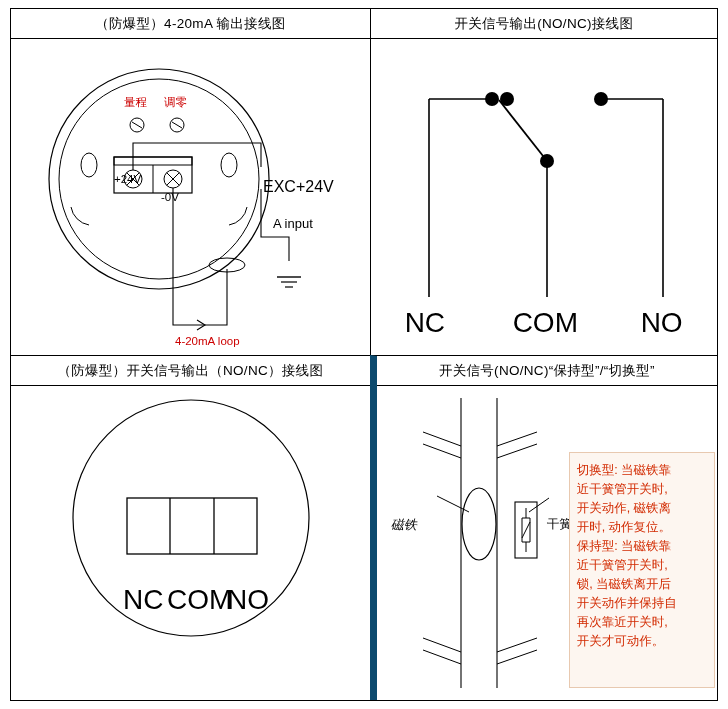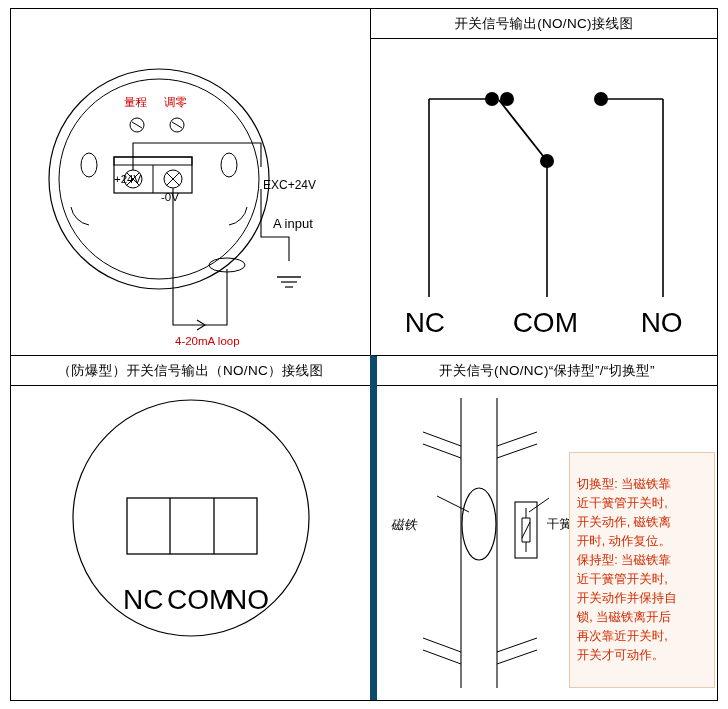--- a/index.html
+++ b/index.html
@@ -75,36 +75,37 @@
     position: absolute;
     font-size: 11.5px;
     color: #cc0000;
     white-space: nowrap;
   }
   .note-box {
     position: absolute;
     background: #fdf6f0;
     border: 1px solid #e8c9b0;
     box-sizing: border-box;
-    padding: 22px 6px 6px 7px;
+    padding: 8px 6px 6px 7px;
   }
   .note-line {
     font-size: 12.5px;
     color: #d22a00;
     line-height: 19px;
     white-space: nowrap;
   }
 </style>
 </head>
 <body>
 
 <div id="page">
   <div class="grid">
 
     <div class="cell cell-tl">
+      <div class="cell-title">（防爆型）4-20mA 输出接线图</div>
       <div class="cell-body">
         <svg width="360" height="316" viewBox="0 0 360 316">
 
           <circle cx="148" cy="140" r="110" fill="none" stroke="#000" stroke-width="1.2"></circle>
           <circle cx="148" cy="140" r="100" fill="none" stroke="#000" stroke-width="1"></circle>
 
           <ellipse cx="78" cy="126" rx="8" ry="12" fill="none" stroke="#000" stroke-width="1"></ellipse>
           <ellipse cx="218" cy="126" rx="8" ry="12" fill="none" stroke="#000" stroke-width="1"></ellipse>
 
           <path d="M 60 168 A 22 22 0 0 0 78 186" fill="none" stroke="#000" stroke-width="1"></path>
@@ -140,21 +141,21 @@
 
           <ellipse cx="216" cy="226" rx="18" ry="7" fill="none" stroke="#000" stroke-width="1"></ellipse>
 
           <polyline points="186,281 194,286 186,291" fill="none" stroke="#000" stroke-width="1.1"></polyline>
         </svg>
 
         <span class="lbl-red" style="left:113px; top:56px;">量程</span>
         <span class="lbl-red" style="left:153px; top:56px;">调零</span>
         <span class="lbl" style="left:103px; top:134px; font-size:11.5px;">+24V</span>
         <span class="lbl" style="left:150px; top:152px; font-size:11.5px;">-0V</span>
-        <span class="lbl" style="left:252px; top:139px; font-size:12px;">EXC+24V</span>
+        <span class="lbl" style="left:252px; top:139px; font-size:16px;">EXC+24V</span>
         <span class="lbl" style="left:262px; top:177px; font-size:13px;">A input</span>
         <span class="lbl-red" style="left:164px; top:296px; font-size:11.5px;">4-20mA loop</span>
       </div>
     </div>
 
     <div class="cell cell-tr">
       <div class="cell-title">开关信号输出(NO/NC)接线图</div>
       <div class="cell-body">
         <svg width="348" height="316" viewBox="0 0 348 316">
 
@@ -232,22 +233,22 @@
         <span class="lbl" style="left:14px; top:130px; font-size:13px;font-style:italic;">磁铁</span>
         <span class="lbl" style="left:170px; top:130px; font-size:12.5px;">干簧管</span>
 
         <div class="note-box" style="left:192px; top:66px; width:146px; height:236px;">
           <div class="note-line">切换型: 当磁铁靠</div>
           <div class="note-line">近干簧管开关时,</div>
           <div class="note-line">开关动作, 磁铁离</div>
           <div class="note-line">开时, 动作复位。</div>
           <div class="note-line">保持型: 当磁铁靠</div>
           <div class="note-line">近干簧管开关时,</div>
+          <div class="note-line">锁, 当磁铁离开后</div>
           <div class="note-line">开关动作并保持自</div>
-          <div class="note-line">锁, 当磁铁离开后</div>
           <div class="note-line">再次靠近开关时,</div>
           <div class="note-line">开关才可动作。</div>
         </div>
       </div>
     </div>
 
   </div>
 </div>
 
 </body></html>

